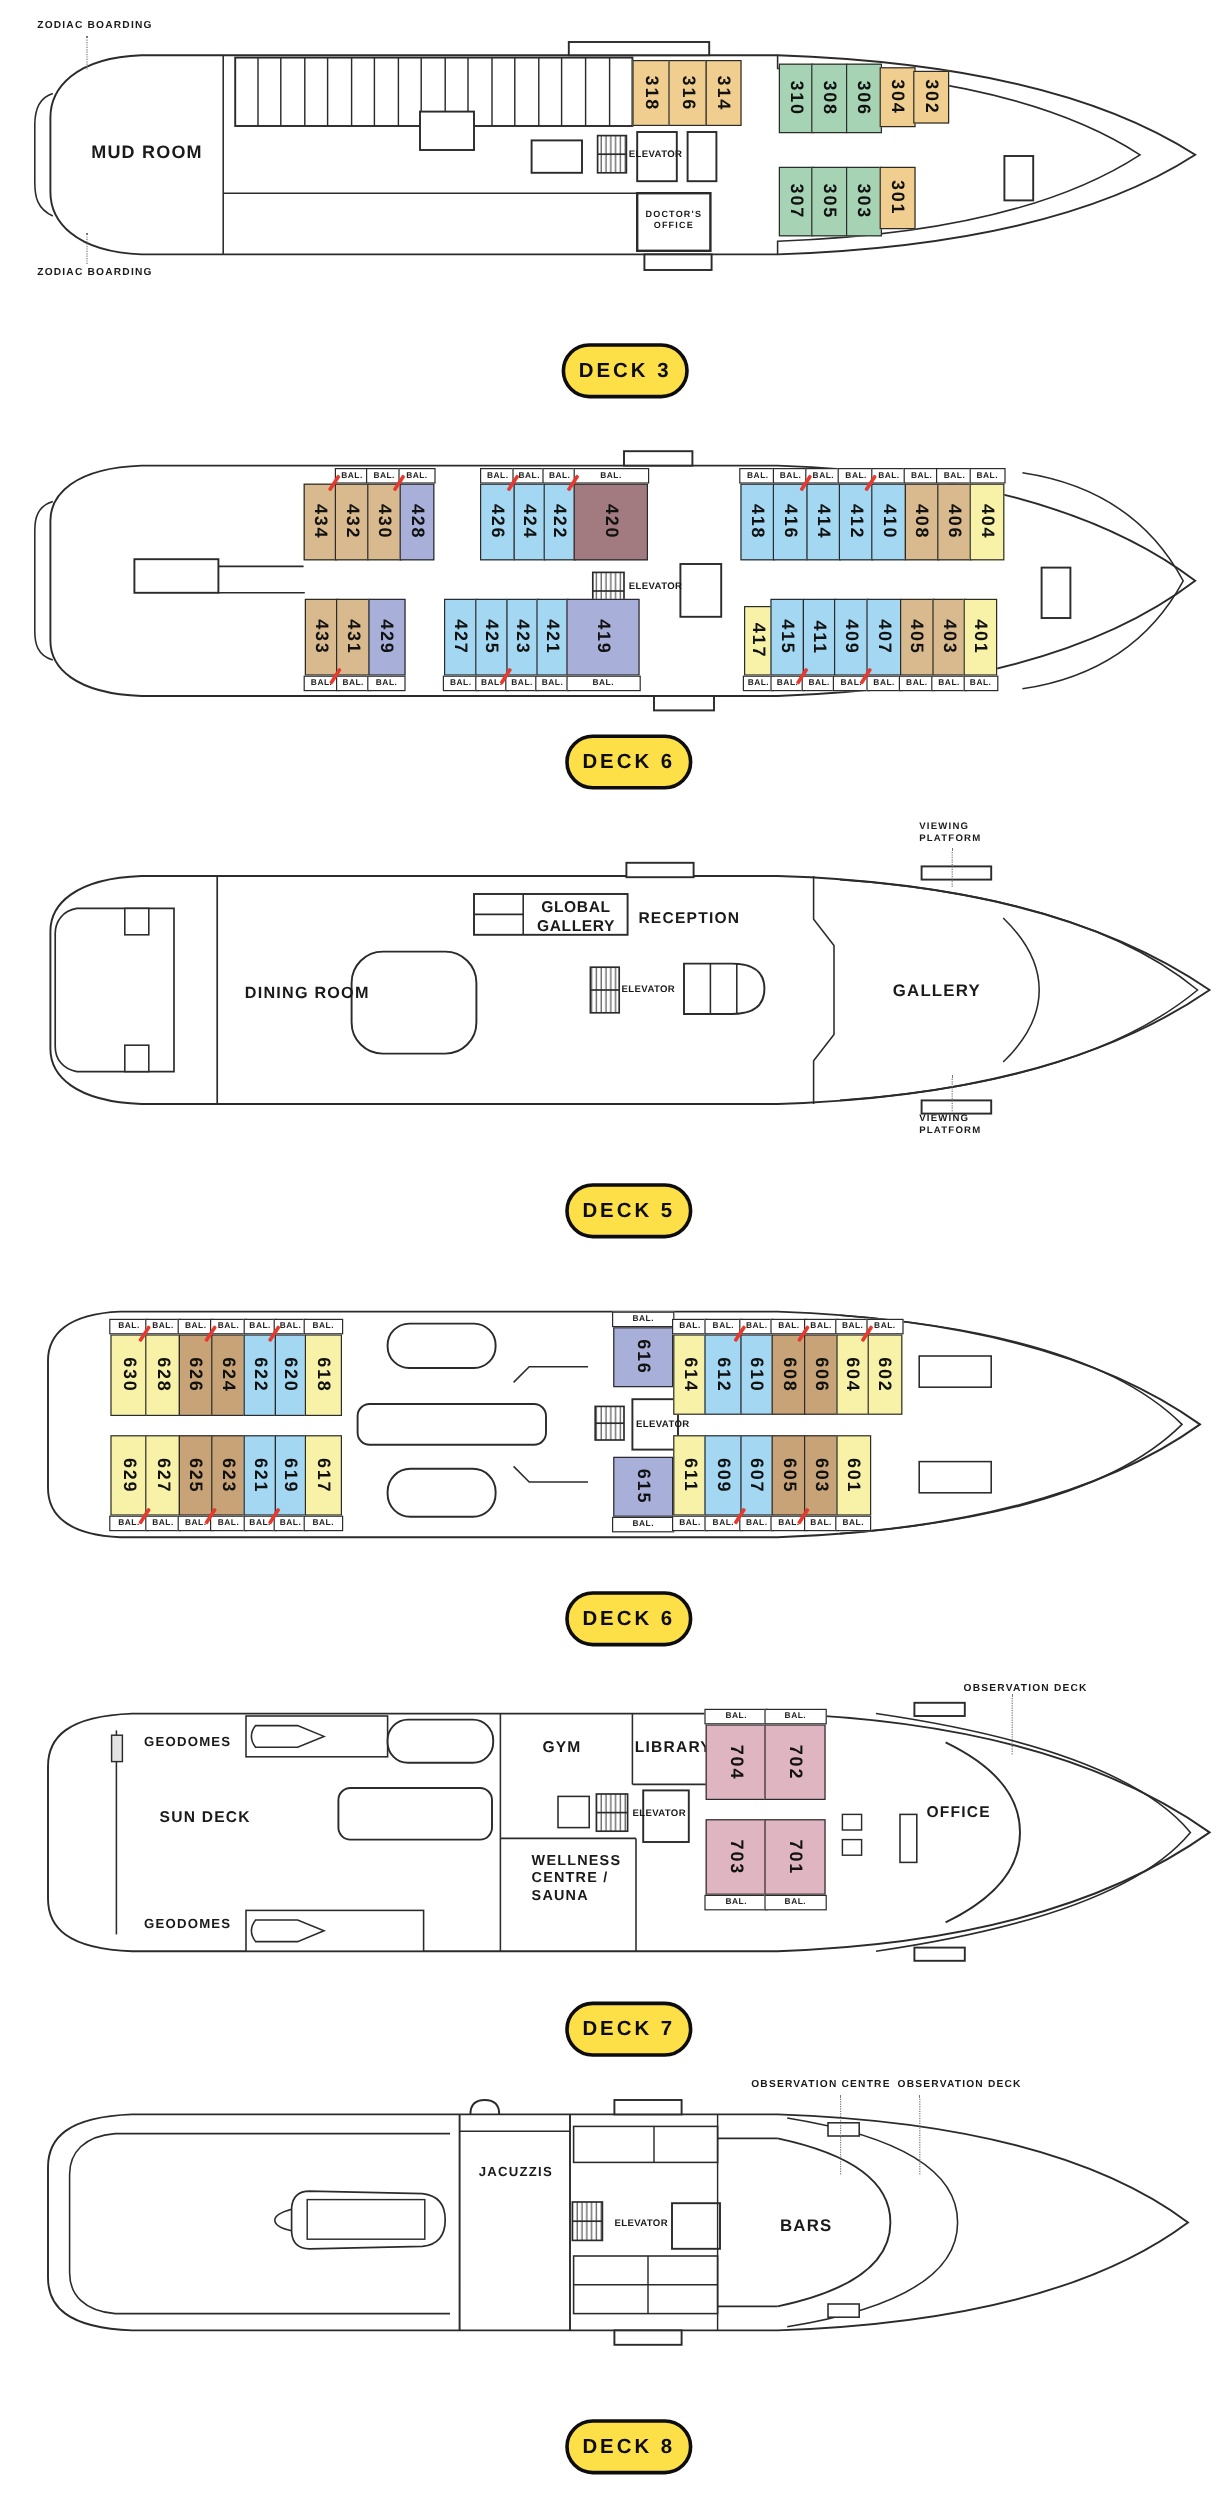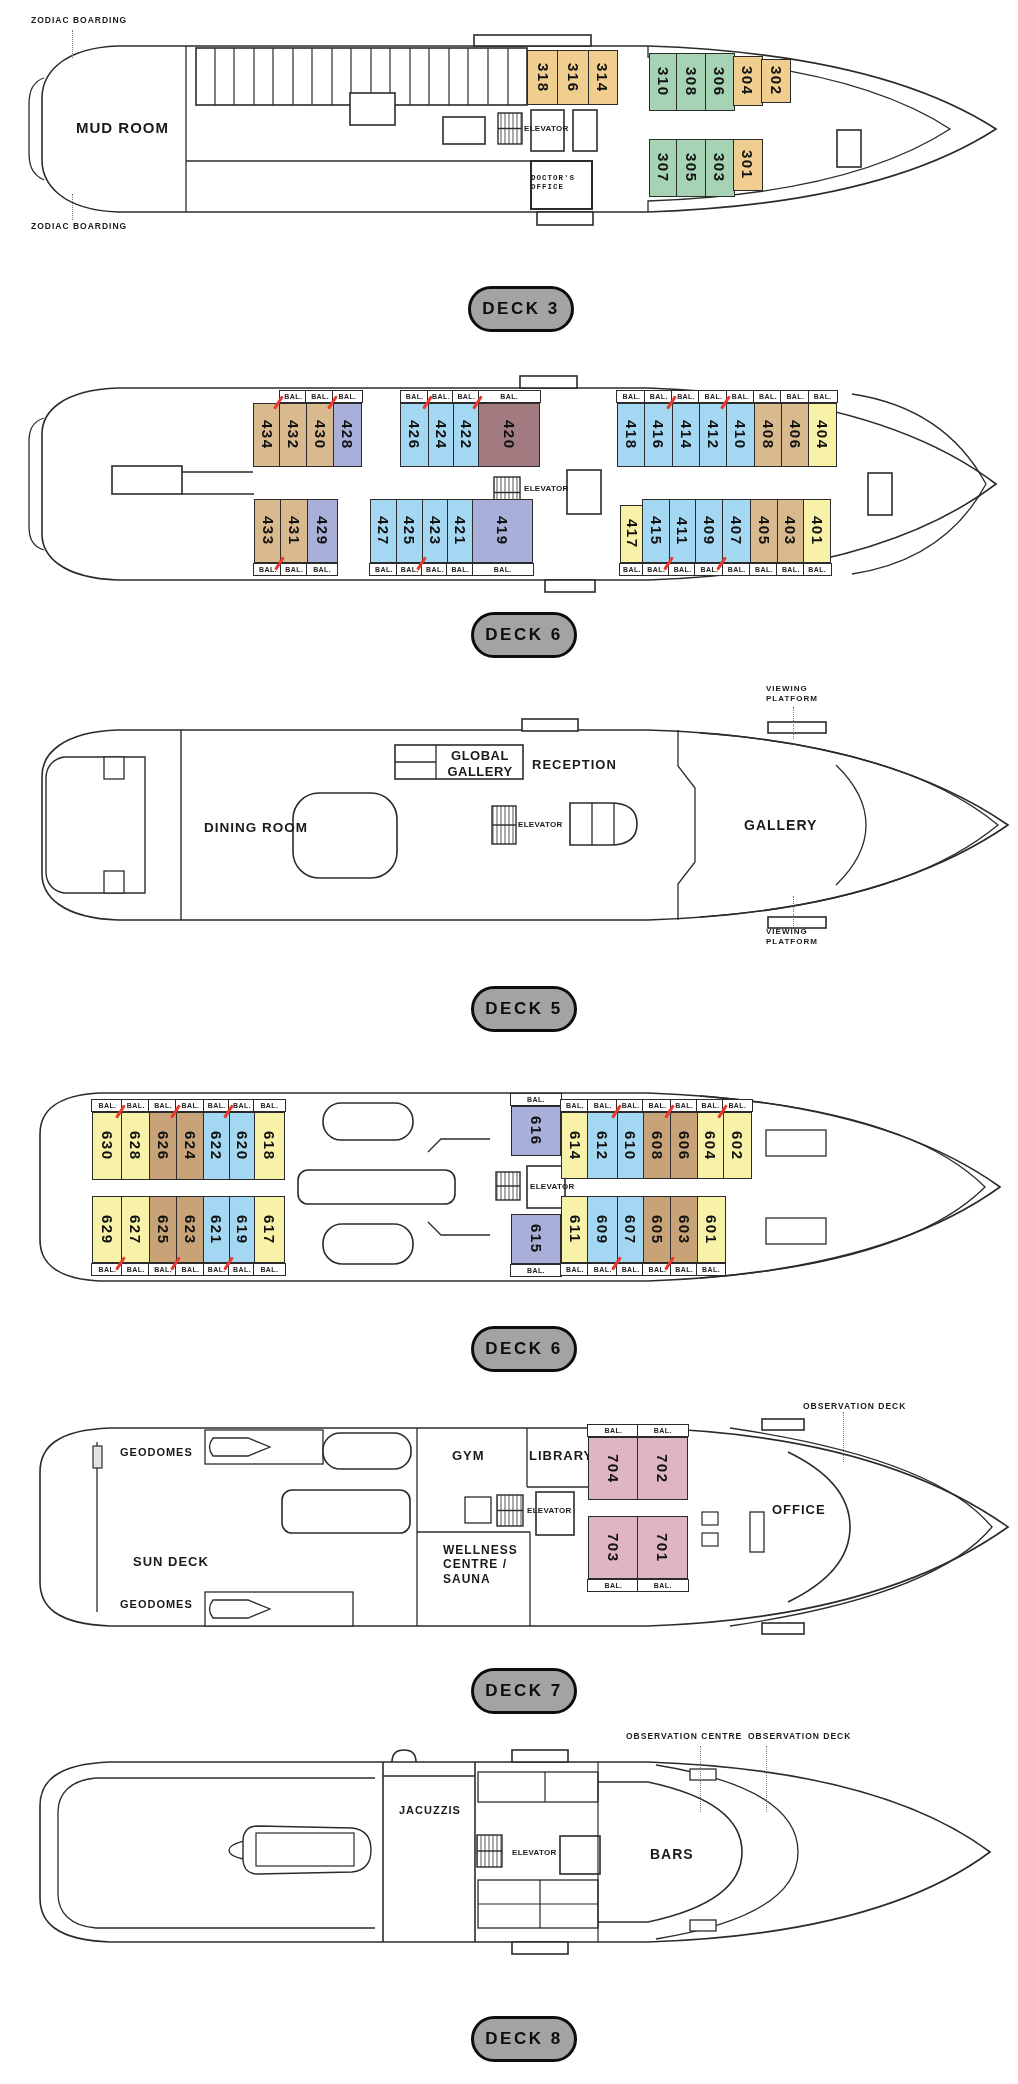--- a/index.html
+++ b/index.html
@@ -18,21 +18,21 @@
        letter-spacing:1.5px;color:#111;}
   .bal{position:absolute;left:-1.7px;right:-1.7px;height:13px;border:1.5px solid #2b2b2b;
        background:#fff;font-size:7px;font-weight:700;letter-spacing:.4px;
        display:flex;align-items:center;justify-content:center;color:#222;box-sizing:border-box;}
   .bal.top{top:-14px;}
   .bal.bottom{bottom:-14px;}
   .tick{position:absolute;width:3.2px;height:15px;background:#e8392f;border-radius:1px;z-index:3;}
   .tick.top{top:-9px;left:-3px;transform:rotate(33deg);}
   .tick.bottom{bottom:-9px;left:-3px;transform:rotate(33deg);}
   .pill{position:absolute;width:106px;height:46px;border:3px solid #0d0d0d;border-radius:24px;
-        background:#a3a3a3;display:flex;align-items:center;justify-content:center;
+        background:#fde047;display:flex;align-items:center;justify-content:center;
         font-weight:700;font-size:17px;letter-spacing:2.5px;color:#0d0d0d;box-sizing:border-box;}
   .leader{position:absolute;width:0;border-left:1.6px dotted #777;}
 </style>
 </head>
 <body>
 
 <div class="canvas">
 
   <svg class="blueprint" width="1018" height="2084" viewBox="0 0 1018 2084">
     <defs>
@@ -197,21 +197,21 @@
   <div class="leader" style="left:793px;top:896px;height:30px;"></div>
   <div class="leader" style="left:843px;top:1412px;height:50px;"></div>
   <div class="leader" style="left:700px;top:1746px;height:66px;"></div>
   <div class="leader" style="left:766px;top:1746px;height:66px;"></div>
 
   <div class="deck-layer">
       <div class="plan-label" style="left: 31px; top: 15px; font-size: 8.5px;">ZODIAC BOARDING</div>
       <div class="plan-label" style="left: 31px; top: 221px; font-size: 8.5px;">ZODIAC BOARDING</div>
       <div class="plan-label" style="left: 76px; top: 119px; font-size: 15px;">MUD ROOM</div>
       <div class="plan-label" style="left: 524px; top: 124px; font-size: 8px; letter-spacing: 0.3px;">ELEVATOR</div>
-      <div class="plan-label" style="left: 531px; top: 174px; font-size: 7.5px; width: 61px;  font-family: Liberation Mono, monospace;">DOCTOR'S
+      <div class="plan-label" style="left: 531px; top: 174px; font-size: 7.5px; width: 61px; text-align: center;">DOCTOR'S
 OFFICE</div>
       <div class="strip" style="left: 527px; top: 50px; height: 55px;">
         <div class="cabin" style="width: 32px; background: rgb(240, 206, 143);">
           <span class="num">318</span>
         </div>
         <div class="cabin" style="width: 32px; background: rgb(240, 206, 143);">
           <span class="num">316</span>
         </div>
         <div class="cabin" style="width: 30px; background: rgb(240, 206, 143);">
           <span class="num">314</span>
@@ -548,21 +548,21 @@
           <span class="tick bottom"></span>
         </div>
         <div class="cabin" style="width: 29px; background: rgb(248, 242, 169);">
           <span class="num">601</span>
           <span class="bal bottom">BAL.</span>
         </div>
       </div>
     </div>
   <div class="deck-layer">
       <div class="plan-label" style="left: 120px; top: 1446px; font-size: 11px;">GEODOMES</div>
-      <div class="plan-label" style="left: 133px; top: 1506px; font-size: 13px; margin-top: 48px;">SUN DECK</div>
+      <div class="plan-label" style="left: 133px; top: 1506px; font-size: 13px;">SUN DECK</div>
       <div class="plan-label" style="left: 120px; top: 1598px; font-size: 11px;">GEODOMES</div>
       <div class="plan-label" style="left: 452px; top: 1448px; font-size: 13px;">GYM</div>
       <div class="plan-label" style="left: 529px; top: 1448px; font-size: 13px;">LIBRARY</div>
       <div class="plan-label" style="left: 527px; top: 1506px; font-size: 8px; letter-spacing: 0.3px;">ELEVATOR</div>
       <div class="plan-label" style="left: 443px; top: 1543px; font-size: 12px;">WELLNESS
 CENTRE /
 SAUNA</div>
       <div class="plan-label" style="left: 772px; top: 1502px; font-size: 13px;">OFFICE</div>
       <div class="plan-label" style="left: 803px; top: 1401px; font-size: 8.5px;">OBSERVATION DECK</div>
       <div class="strip" style="left: 588px; top: 1437px; height: 63px;">

